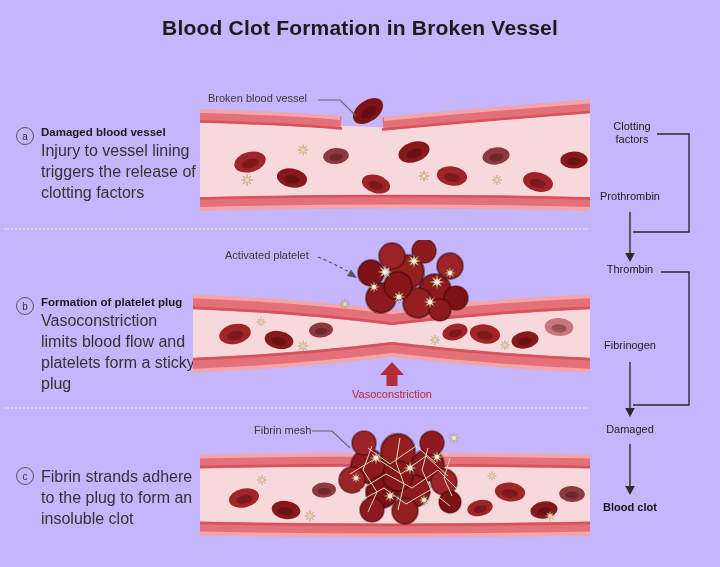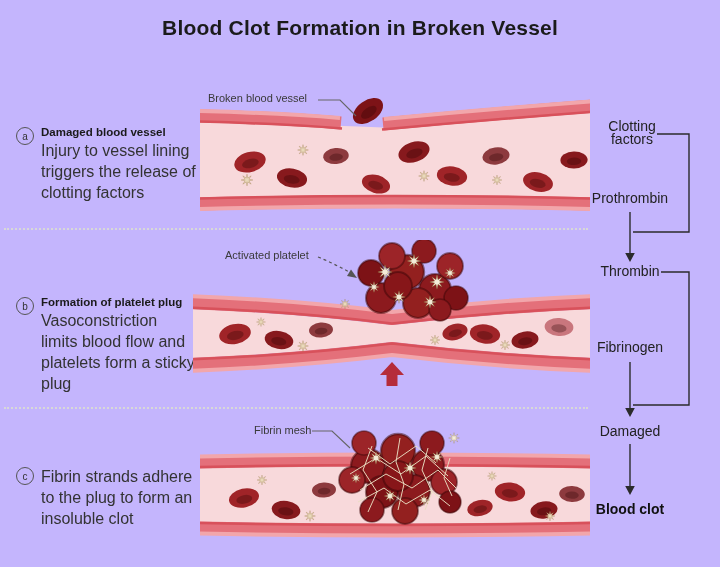--- a/index.html
+++ b/index.html
@@ -7,21 +7,21 @@
   .title{position:absolute;top:16px;left:0;width:720px;text-align:center;font-size:21px;font-weight:700;color:#1b1b1b;letter-spacing:.2px;}
   .step{position:absolute;left:16px;width:180px;display:flex;gap:7px;}
   .step-circle{width:16px;height:16px;min-width:16px;border:1.2px solid #555;border-radius:50%;font-size:10px;color:#333;display:flex;align-items:center;justify-content:center;margin-top:1px;}
   .step-heading{font-size:11.5px;font-weight:700;color:#1a1a1a;margin-bottom:2px;}
   .step-desc{font-size:16px;color:#333;line-height:1.32;}
   .panel{position:absolute;}
   .art{position:absolute;left:0;top:0;}
   .callout{position:absolute;font-size:11px;color:#3a3a3a;white-space:nowrap;}
   .divider{position:absolute;left:4px;width:584px;border-top:2px dotted #d8d8d8;height:0;}
   .cascade{position:absolute;left:585px;top:110px;width:135px;height:455px;}
-  .cas-label{position:absolute;left:-10px;width:110px;text-align:center;font-size:14px;color:#222;}
+  .cas-label{position:absolute;left:-10px;width:110px;text-align:center;font-size:11px;color:#222;}
   .cas-2line{left:17px;width:60px;line-height:13px;}
   .bold{font-weight:700;color:#111;}
   .accent-label{position:absolute;text-align:center;font-size:11px;color:var(--accent);}
   .lumen{fill:var(--lumen);}
   .wall{stroke:var(--wall);fill:none;}
   .wall-hi{stroke:var(--wall_light);fill:none;}
   .wall-in{stroke:var(--wall_dark);fill:none;}
   .cas-line{stroke:var(--line);stroke-width:1.4;fill:none;}
   .cas-head{fill:var(--line);}
   .mesh{stroke:#e9ddc1;stroke-width:1;fill:none;opacity:.95;}
@@ -155,20 +155,21 @@
         <use href="#star" transform="translate(206,57) scale(0.7)" color="#f4ecd9"></use>
         <use href="#star" transform="translate(237,62) scale(0.7)" color="#f4ecd9"></use>
         <use href="#star" transform="translate(181,47) scale(0.6)" color="#f4ecd9"></use>
         <use href="#star" transform="translate(257,33) scale(0.6)" color="#f4ecd9"></use>
       </g>
       <path d="M125,17 Q142,24 158,33" fill="none" stroke="#555" stroke-width="1.2" stroke-dasharray="3,3"></path>
       <polygon points="164,38 154,36 158,29.5" fill="#555"></polygon>
       <polygon points="199,122 211,135 204.5,135 204.5,146 193.5,146 193.5,135 187,135" fill="var(--accent)"></polygon>
     </svg>
     <div class="callout" style="left:32px;top:9px">Activated platelet</div>
+    <div class="accent-label" style="left:119px;top:148px;width:160px">Vasoconstriction</div>
   </div>
 
   <div class="divider" style="top:407px"></div>
 
   <div class="panel" style="left:200px;top:418px;width:390px;height:137px">
     <svg class="art" width="390" height="137" viewBox="0 0 390 137">
       <path class="lumen" d="M0,50 Q195,46 390,50 L390,104 Q195,108 0,104 Z"></path>
       <path class="wall" stroke-width="13" d="M-5,44 Q195,40 395,44"></path>
       <path class="wall-hi" stroke-width="4" d="M-5,38.5 Q195,34.5 395,38.5"></path>
       <path class="wall-in" stroke-width="2.5" d="M-5,49 Q195,45 395,49"></path>

